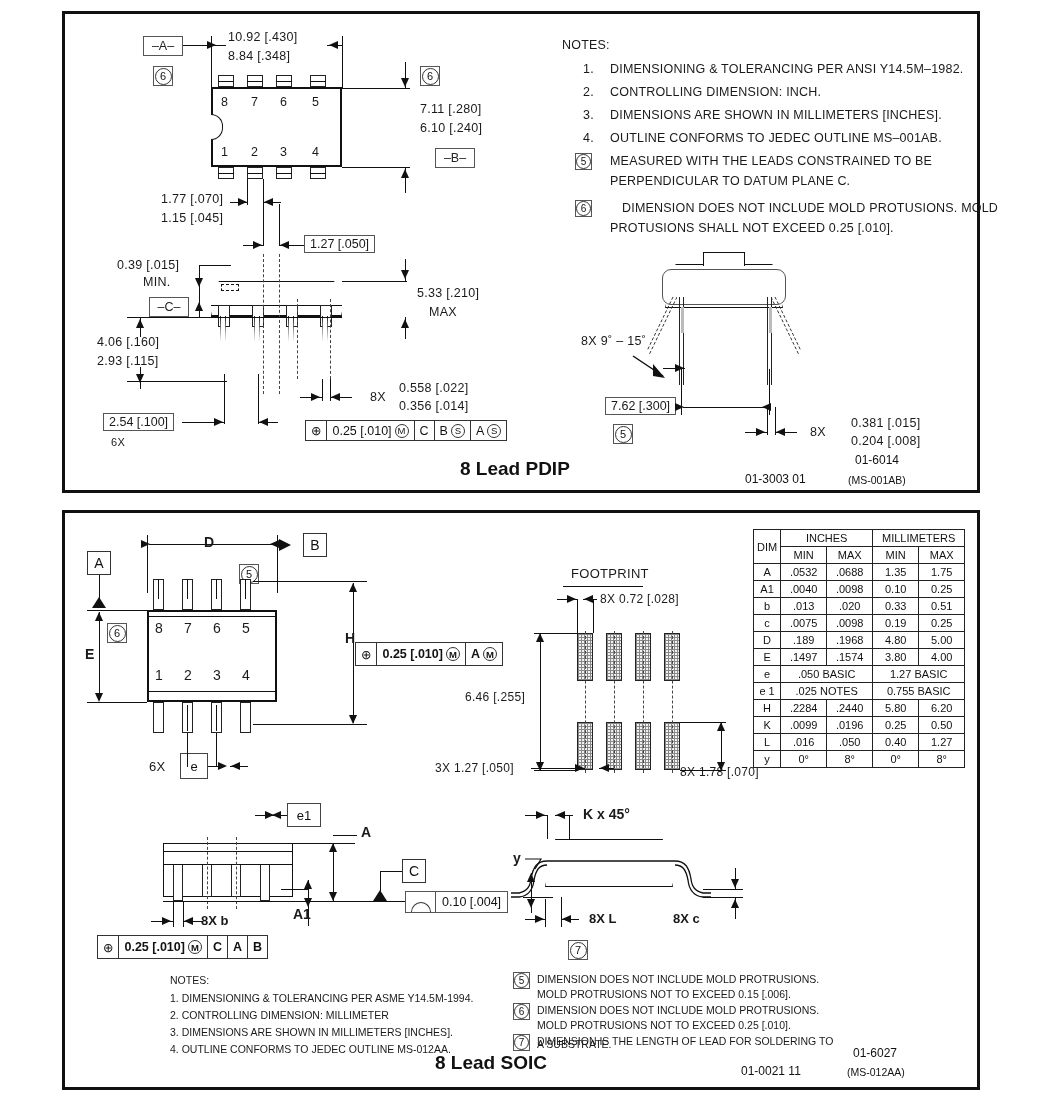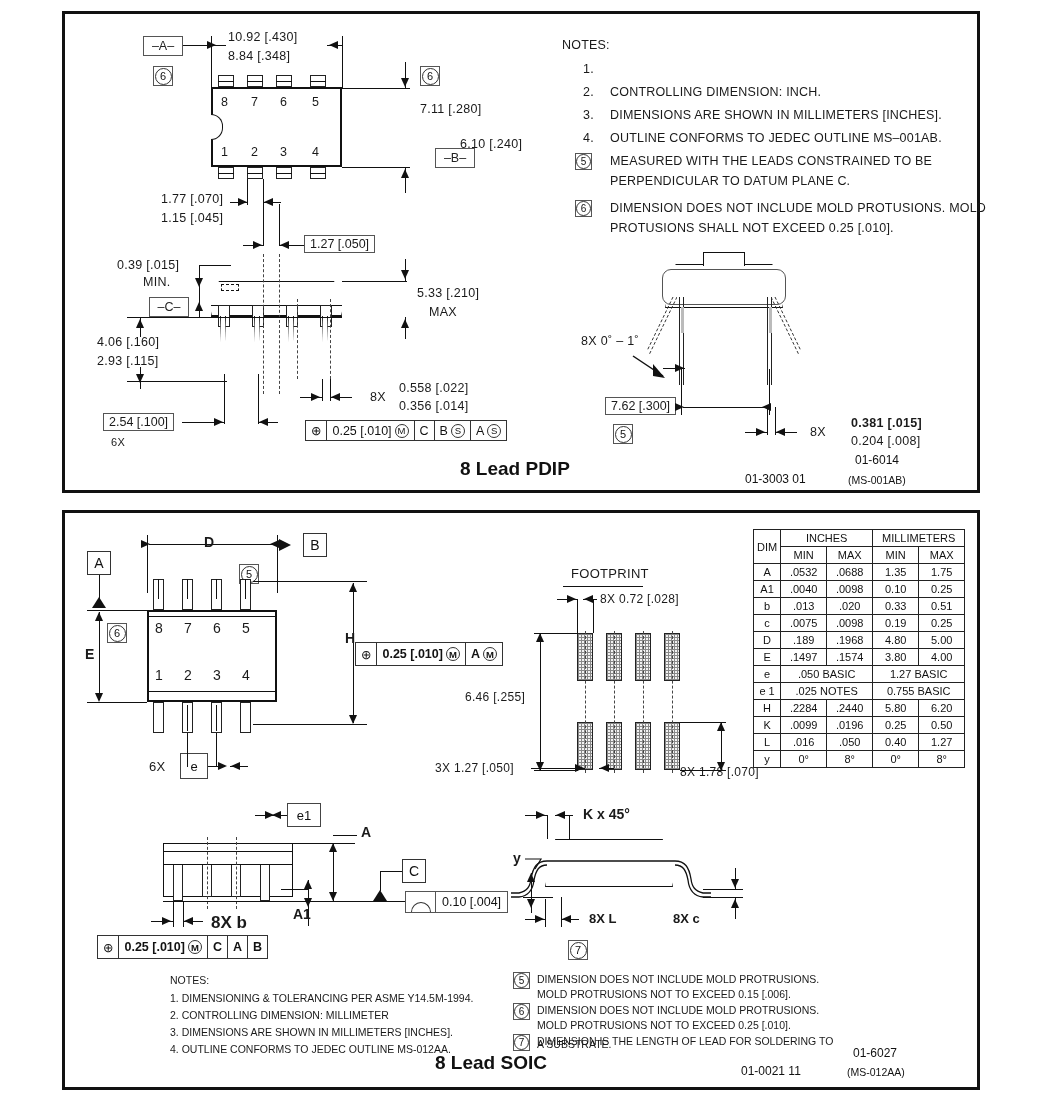--- a/index.html
+++ b/index.html
@@ -247,21 +247,21 @@
     <div class="t eng" style="left:215px; top:132px;">3</div>
     <div class="t eng" style="left:247px; top:132px;">4</div>
 
     <div class="ln hl" style="left:277px; top:74px; width:68px;"></div>
     <div class="ln hl" style="left:277px; top:153px; width:68px;"></div>
     <div class="ln vl" style="left:340px; top:48px; height:26px;"></div>
     <div class="arr arr-d" style="left:336px; top:64px;"></div>
     <div class="ln vl" style="left:340px; top:153px; height:26px;"></div>
     <div class="arr arr-u" style="left:336px; top:155px;"></div>
     <div class="t eng" style="left:355px; top:89px;">7.11 [.280]</div>
-    <div class="t eng" style="left:355px; top:124px;margin-left:40px;">6.10 [.240]</div>
+    <div class="t eng" style="left:355px; top:108px;">6.10 [.240]</div>
 
     <div class="datum-dash" style="left:370px; top:134px; width:40px; height:20px;">–B–</div>
 
     <div class="t eng" style="left:96px; top:179px;">1.77 [.070]</div>
     <div class="t eng" style="left:96px; top:198px;">1.15 [.045]</div>
     <div class="ln vl" style="left:182px; top:165px; height:26px;"></div>
     <div class="ln vl" style="left:198px; top:165px; height:26px;"></div>
     <div class="ln hl" style="left:165px; top:188px; width:18px;"></div>
     <div class="arr arr-r" style="left:173px; top:184px;"></div>
     <div class="ln hl" style="left:198px; top:188px; width:18px;"></div>
@@ -374,21 +374,21 @@
           <path d="M26 0 L0 54" stroke="#333" stroke-width="1" stroke-dasharray="3 2" fill="none"></path>
         </svg>
     </div>
     <div class="abs" style="left:706px; top:283px; width:30px; height:60px;">
       <svg width="30" height="60" viewBox="0 0 30 60">
           <path d="M0 0 L28 58" stroke="#333" stroke-width="1" stroke-dasharray="3 2" fill="none"></path>
           <path d="M4 0 L30 54" stroke="#333" stroke-width="1" stroke-dasharray="3 2" fill="none"></path>
         </svg>
     </div>
 
-    <div class="t eng" style="left:516px; top:321px;">8X 0˚ – 1˚</div>
+    <div class="t eng" style="left:516px; top:321px;">8X 9˚ – 15˚</div>
     <div class="abs" style="left:566px; top:340px; width:42px; height:26px;">
       <svg width="42" height="26" viewBox="0 0 42 26">
           <path d="M2 2 L32 22" stroke="#111" stroke-width="1.5" fill="none"></path>
           <path d="M22 10 L34 24 L22 22 Z" fill="#111"></path>
         </svg>
     </div>
 
     <div class="dimbox" style="left:540px; top:383px;">7.62 [.300]</div>
     <div class="ln vl" style="left:616px; top:355px; height:46px;"></div>
     <div class="ln vl" style="left:704px; top:355px; height:46px;"></div>
@@ -402,46 +402,47 @@
       <span>5</span>
       </div>
 
     <div class="ln vl" style="left:702px; top:393px; height:28px;"></div>
     <div class="ln vl" style="left:710px; top:393px; height:28px;"></div>
     <div class="ln hl" style="left:680px; top:418px; width:22px;"></div>
     <div class="arr arr-r" style="left:691px; top:414px;"></div>
     <div class="ln hl" style="left:710px; top:418px; width:22px;"></div>
     <div class="arr arr-l" style="left:711px; top:414px;"></div>
     <div class="t eng" style="left:745px; top:412px;">8X</div>
-    <div class="t eng" style="left:786px; top:403px;font-weight:bold;">0.381 [.015]</div>
+    <div class="t eng" style="left:786px; top:403px;">0.381 [.015]</div>
     <div class="t eng" style="left:786px; top:421px;">0.204 [.008]</div>
 
     <div class="t note" style="left:497px; top:25px;">NOTES:</div>
 
     <div class="t note" style="left:518px; top:49px;">1.</div>
+    <div class="t note" style="left:545px; top:49px;">DIMENSIONING &amp; TOLERANCING PER ANSI Y14.5M–1982.</div>
 
     <div class="t note" style="left:518px; top:72px;">2.</div>
     <div class="t note" style="left:545px; top:72px;">CONTROLLING DIMENSION: INCH.</div>
 
     <div class="t note" style="left:518px; top:95px;">3.</div>
     <div class="t note" style="left:545px; top:95px;">DIMENSIONS ARE SHOWN IN MILLIMETERS [INCHES].</div>
 
     <div class="t note" style="left:518px; top:118px;">4.</div>
     <div class="t note" style="left:545px; top:118px;">OUTLINE CONFORMS TO JEDEC OUTLINE MS–001AB.</div>
 
     <div class="flag sm" style="left:510px; top:139px;">
       <span>5</span>
       </div>
     <div class="t note" style="left:545px; top:141px;">MEASURED WITH THE LEADS CONSTRAINED TO BE</div>
     <div class="t note" style="left:545px; top:161px;">PERPENDICULAR TO DATUM PLANE C.</div>
 
     <div class="flag sm" style="left:510px; top:186px;">
       <span>6</span>
       </div>
-    <div class="t note" style="left:545px; top:188px;">DIMENSION DOES NOT INCLUDE MOLD PROTUSIONS. MOLD</div>
+    <div class="t note" style="left:557px; top:188px;">DIMENSION DOES NOT INCLUDE MOLD PROTUSIONS. MOLD</div>
     <div class="t note" style="left:545px; top:208px;">PROTUSIONS SHALL NOT EXCEED 0.25 [.010].</div>
 
     <div class="t title" style="left:395px; top:445px;">8 Lead PDIP</div>
     <div class="t code" style="left:790px; top:440px;">01-6014</div>
     <div class="t code" style="left:680px; top:459px;">01-3003 01</div>
     <div class="t code-s" style="left:783px; top:461px;">(MS-001AB)</div>
   </div>
 
   <div class="panel" id="panel-soic">
 
@@ -718,21 +719,21 @@
         </div>
       <div class="val">0.10 [.004]</div>
     </div>
 
     <div class="ln vl" style="left:108px; top:388px; height:26px;"></div>
     <div class="ln vl" style="left:118px; top:388px; height:26px;"></div>
     <div class="ln hl" style="left:86px; top:408px; width:22px;"></div>
     <div class="arr arr-r" style="left:97px; top:404px;"></div>
     <div class="ln hl" style="left:118px; top:408px; width:20px;"></div>
     <div class="arr arr-l" style="left:119px; top:404px;"></div>
-    <div class="t eng-b" style="left:146px; top:401px; font-size:17px;">8X b</div>
+    <div class="t eng-b" style="left:136px; top:401px; font-size:13px;">8X b</div>
 
     <div class="fcf" style="left:32px; top:422px; height:24px;">
       <div>⊕</div>
       <div style="font-weight:700;">
         <span>0.25 [.010]</span>
         <span class="circ">M</span>
       </div>
       <div style="font-weight:700;">C</div>
       <div style="font-weight:700;">A</div>
       <div style="font-weight:700;">B</div>

